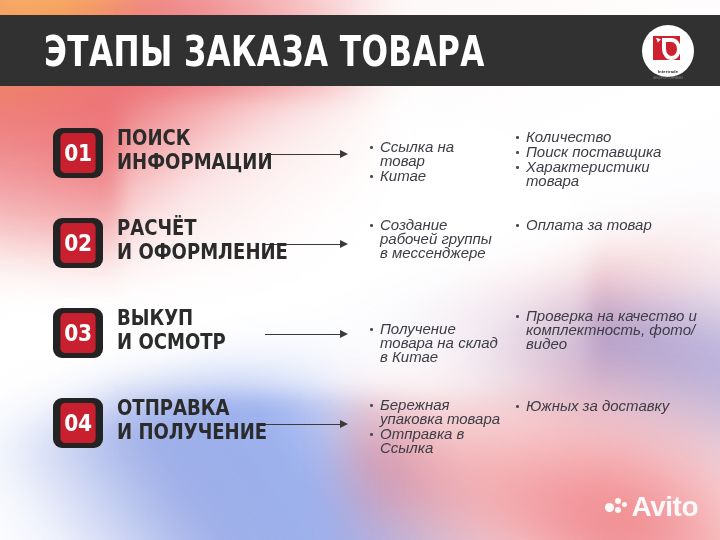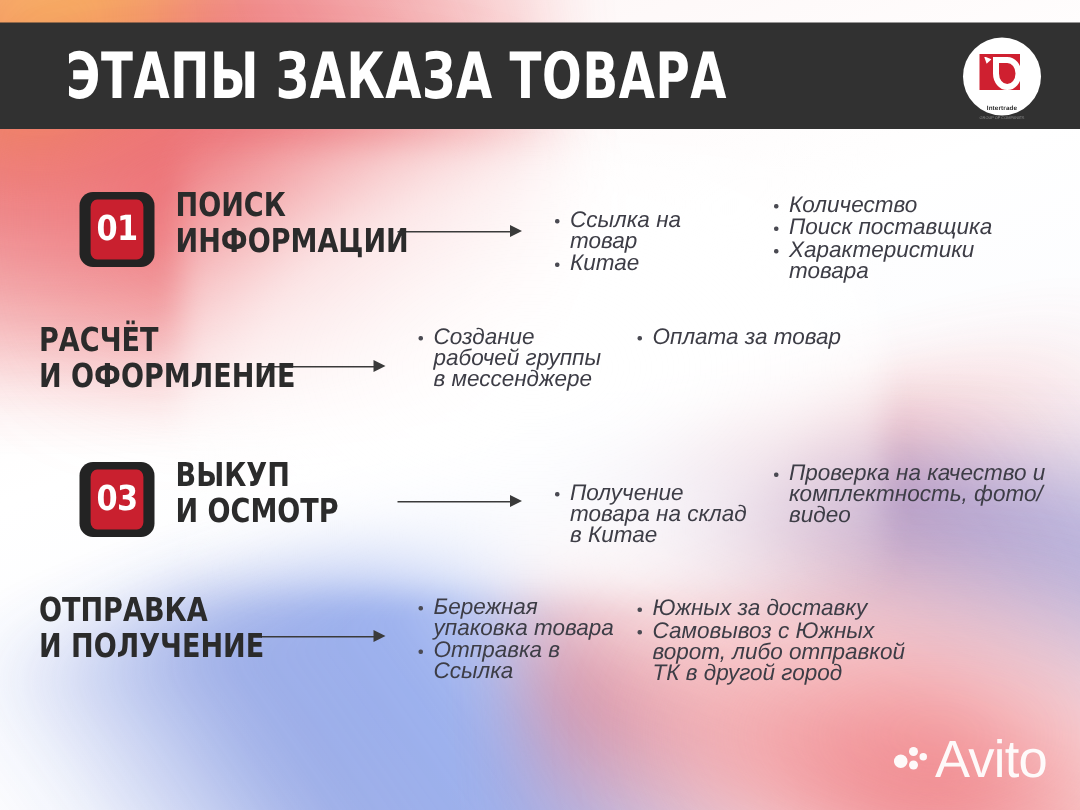--- a/index.html
+++ b/index.html
@@ -305,22 +305,22 @@
     border-radius: 50%;
     background: #ffffff;
     display: block;
   }
   .avito-dots i:nth-child(1) { left: 0;    top: 5px;  width: 9px;  height: 9px; }
   .avito-dots i:nth-child(2) { left: 10px; top: 0;    width: 6px;  height: 6px; }
   .avito-dots i:nth-child(3) { left: 10px; top: 9px;  width: 6px;  height: 6px; }
   .avito-dots i:nth-child(4) { left: 17px; top: 4px;  width: 5px;  height: 5px; }
   .avito-word {
     color: #ffffff;
-    font-size: 35px;
-    font-weight: normal;
+    font-size: 28px;
+    font-weight: bold;
     line-height: 26px;
     letter-spacing: -0.5px;
   }
 </style>
 </head>
 <body>
 
 <div id="poster">
 
   <div class="bg-layer bg-base"></div>
@@ -363,20 +363,23 @@
         <div class="bullet">Китае</div>
       </div>
       <div class="bullets-col col-b">
         <div class="bullet">Количество</div>
         <div class="bullet">Поиск поставщика</div>
         <div class="bullet">Характеристики товара</div>
       </div>
     </div>
 
     <div class="step-row r1">
+      <div class="badge">
+        <div class="badge-inner">02</div>
+      </div>
       <div class="step-title">
         <span class="l1">РАСЧЁТ</span>
         <span class="l2">И ОФОРМЛЕНИЕ</span>
       </div>
       <div class="arrow-wrap">
         <span class="arrow-line"></span>
         <span class="arrow-head"></span>
       </div>
       <div class="bullets-col col-a">
         <div class="bullet">Создание рабочей группы в мессенджере</div>
@@ -400,35 +403,37 @@
       </div>
       <div class="bullets-col col-a">
         <div class="bullet">Получение товара на склад в Китае</div>
       </div>
       <div class="bullets-col col-b">
         <div class="bullet">Проверка на качество и комплектность, фото/видео</div>
       </div>
     </div>
 
     <div class="step-row r3">
+      <div class="badge">
+        <div class="badge-inner">04</div>
+      </div>
       <div class="step-title">
         <span class="l1">ОТПРАВКА</span>
         <span class="l2">И ПОЛУЧЕНИЕ</span>
       </div>
       <div class="arrow-wrap">
         <span class="arrow-line"></span>
         <span class="arrow-head"></span>
       </div>
       <div class="bullets-col col-a">
         <div class="bullet">Бережная упаковка товара</div>
         <div class="bullet">Отправка в Ссылка</div>
       </div>
       <div class="bullets-col col-b">
         <div class="bullet">Южных за доставку</div>
-        <div class="bullet">Самовывоз с Южных ворот, либо отправкой ТК в другой город</div>
       </div>
     </div>
 
   </div>
 
   <div class="avito">
     <span class="avito-dots">
       <i></i>
         <i></i>
         <i></i>

